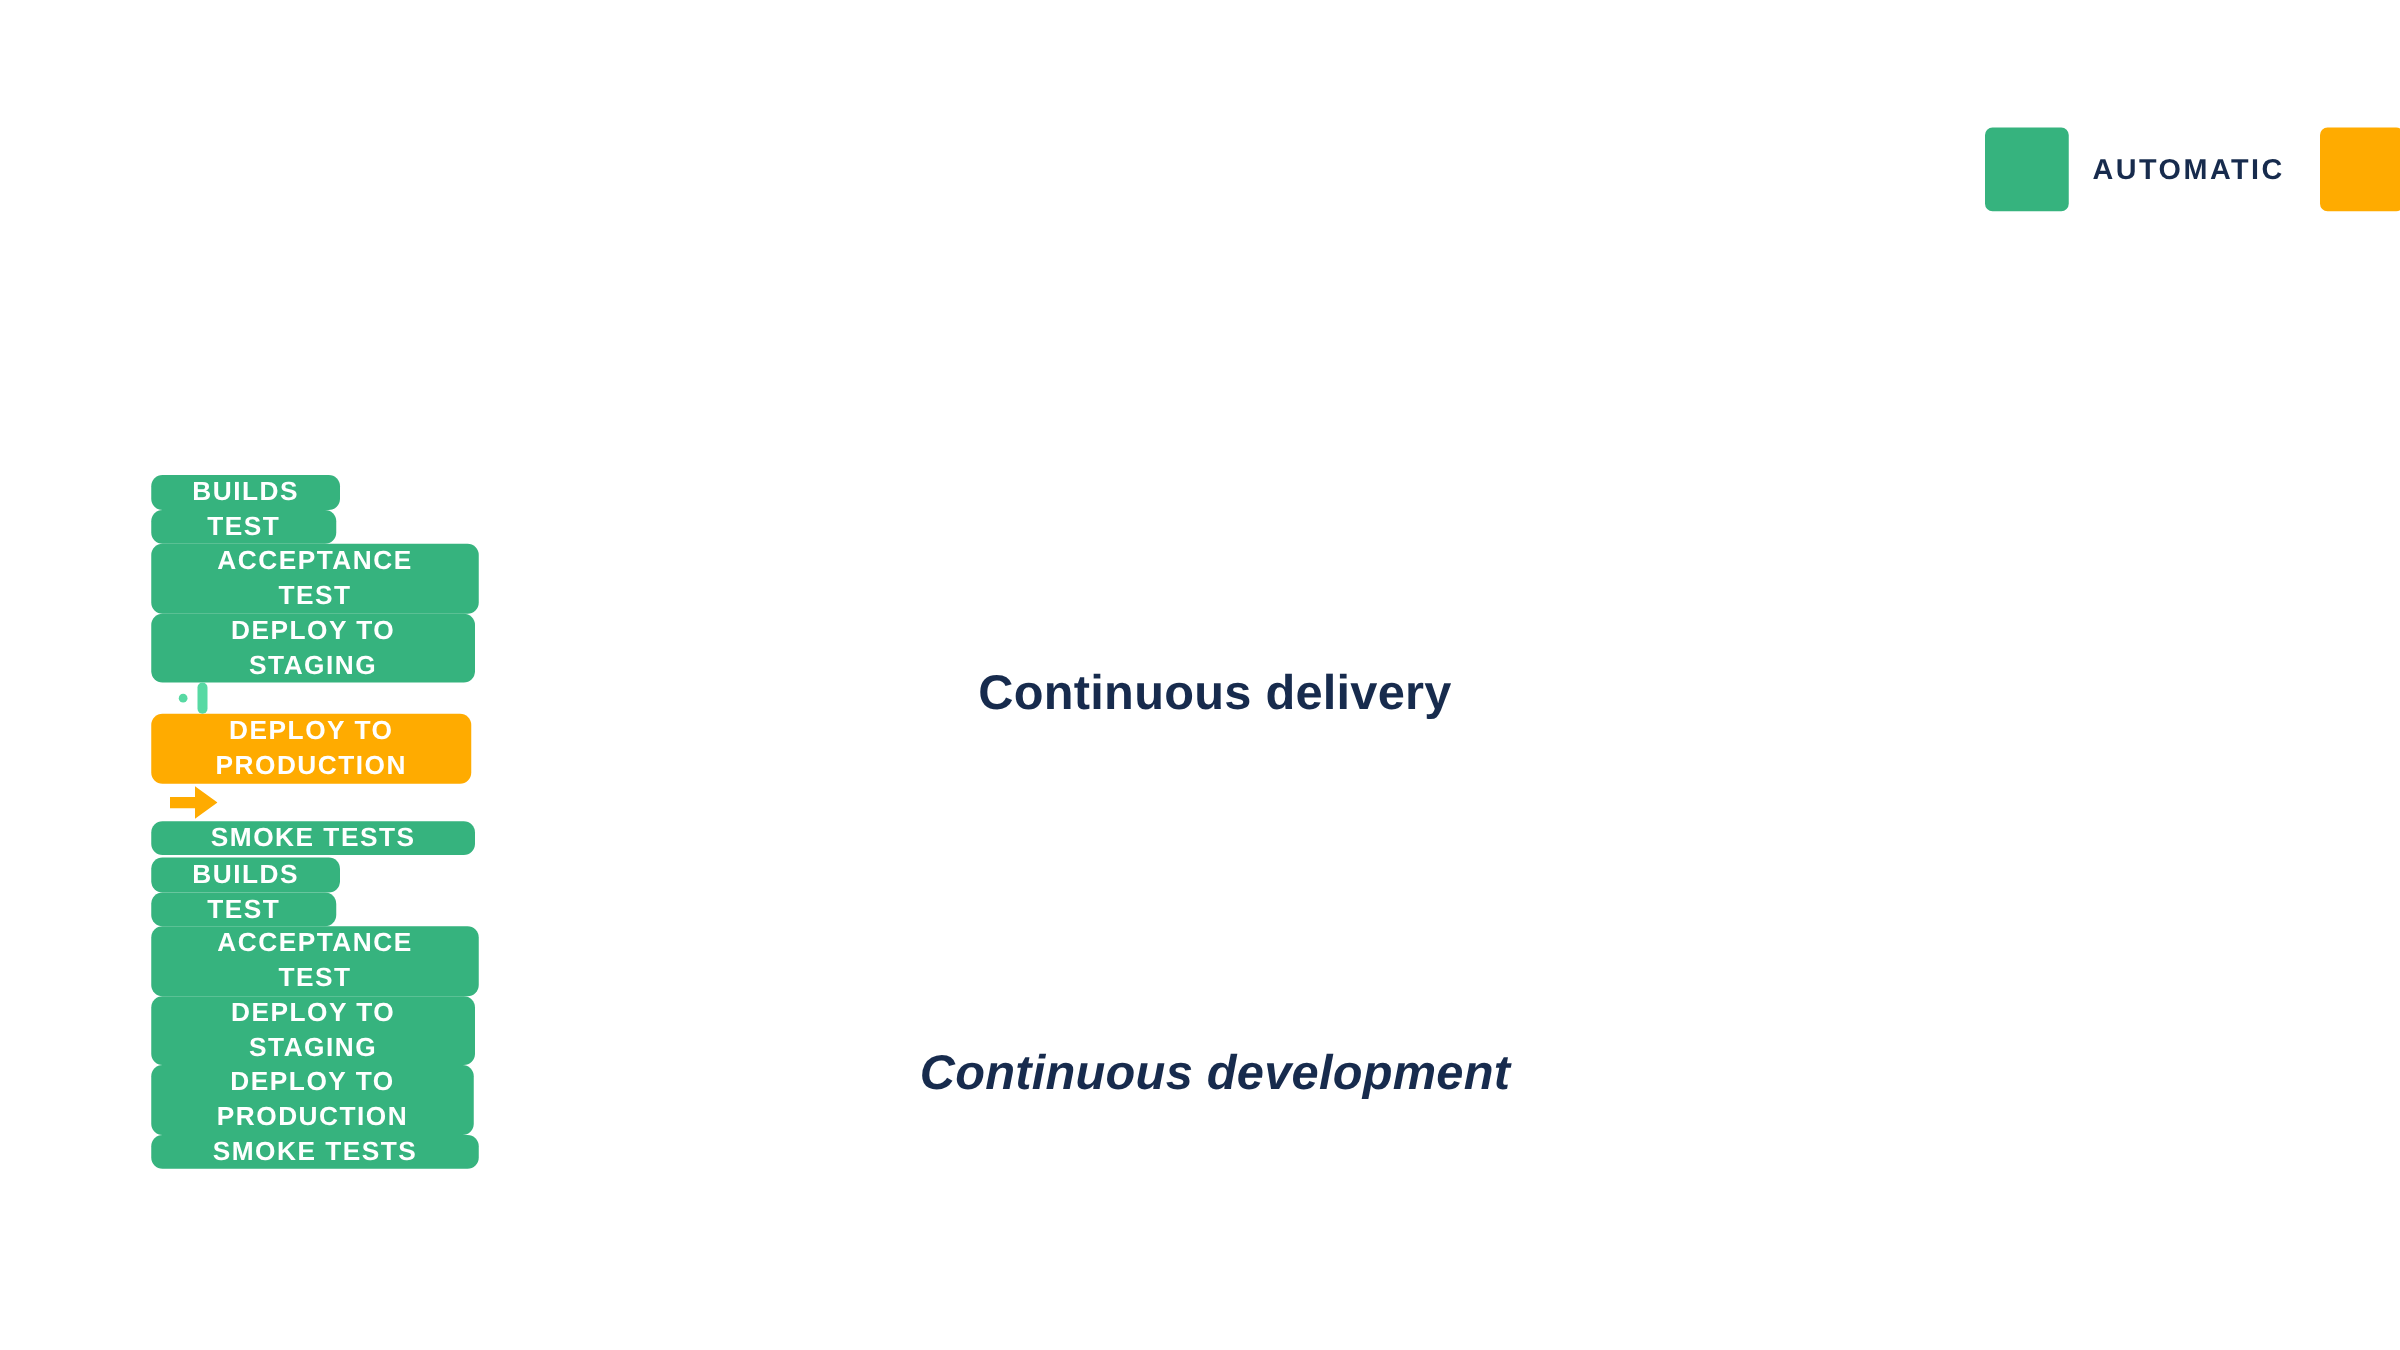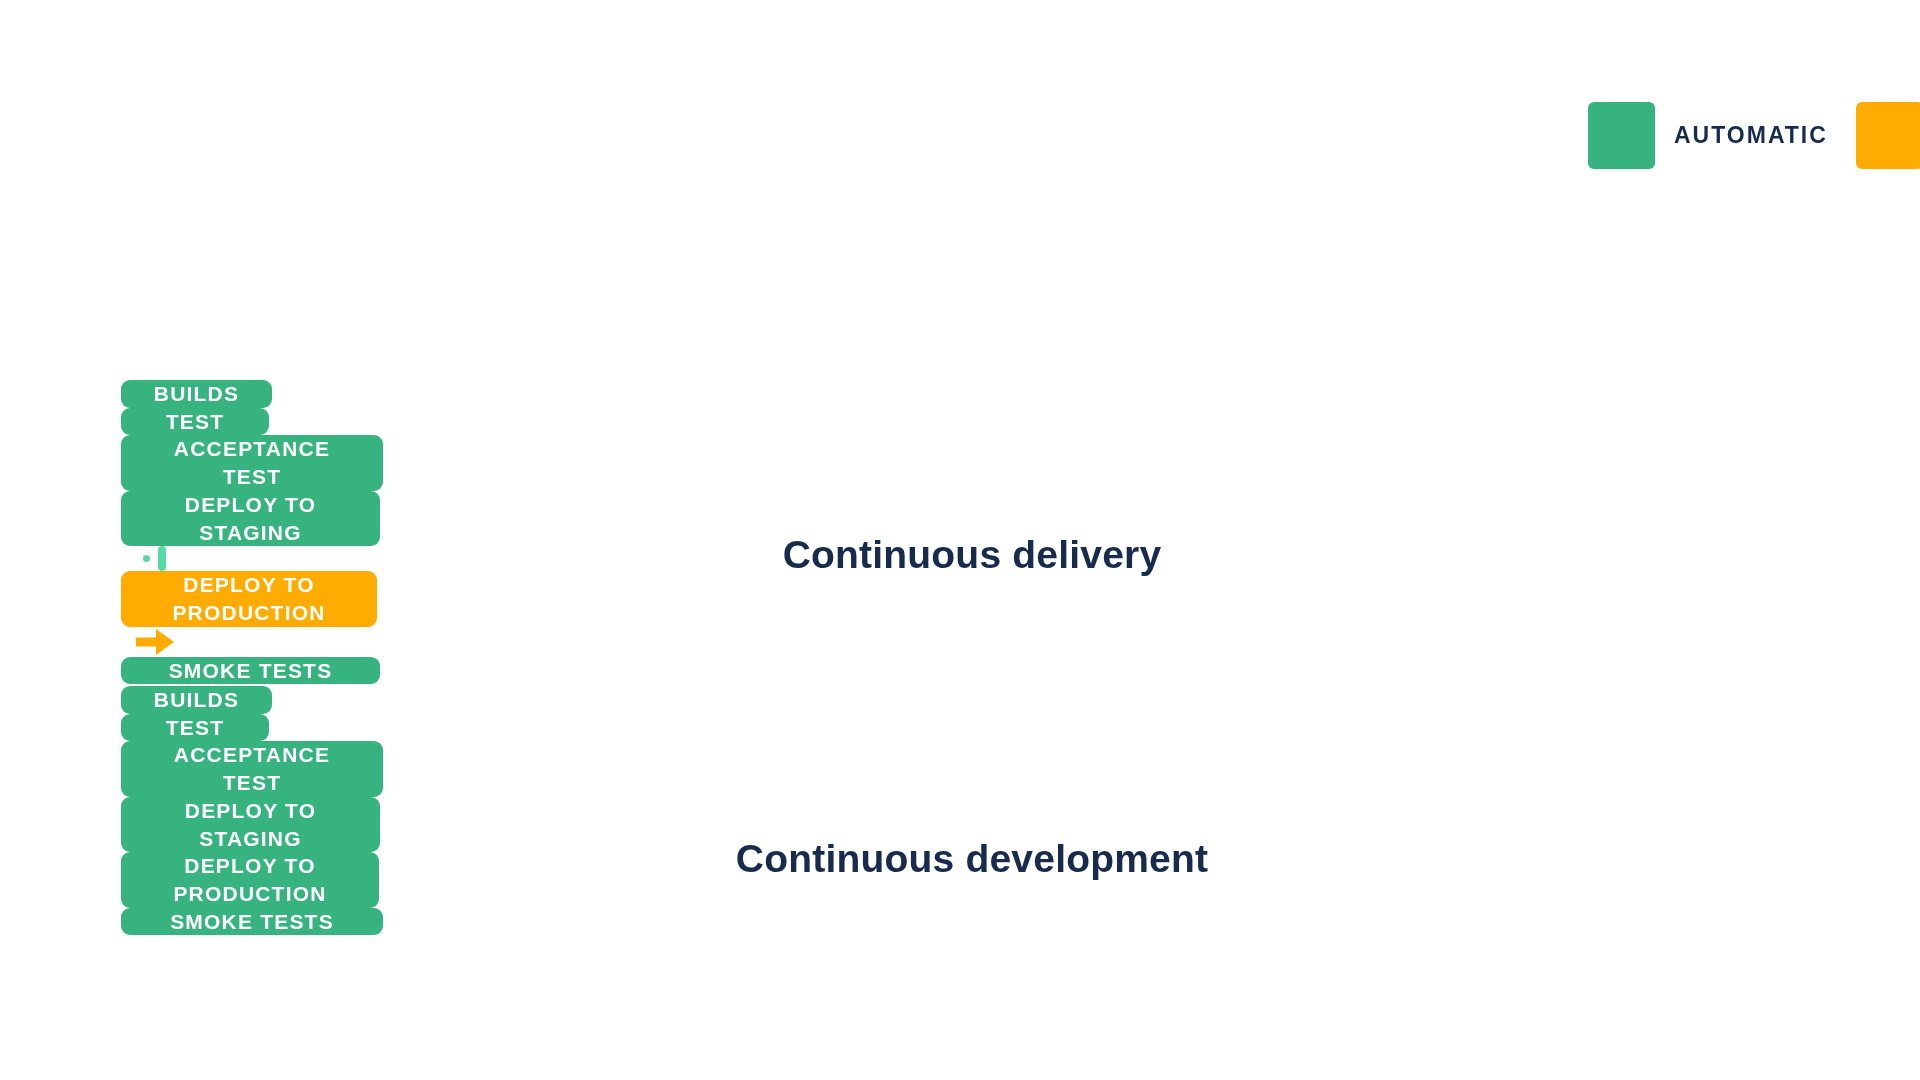--- a/index.html
+++ b/index.html
@@ -116,21 +116,21 @@
     position:absolute;
     left:121px;
     width:1702px;
     text-align:center;
     font-size:39px;
     font-weight:700;
     color:var(--text-dark);
     letter-spacing:0.2px;
   }
   .caption.cap-1{top:533px;}
-  .caption.cap-2{top:837px;}
+  .caption.cap-2{top:837px;font-style:italic;}
 </style>
 </head>
 <body>
 
 <div class="legend">
   <div class="legend-row">
     <div class="swatch" data-type="automatic"></div>
     <div class="legend-label">AUTOMATIC</div>
   </div>
   <div class="legend-row">

